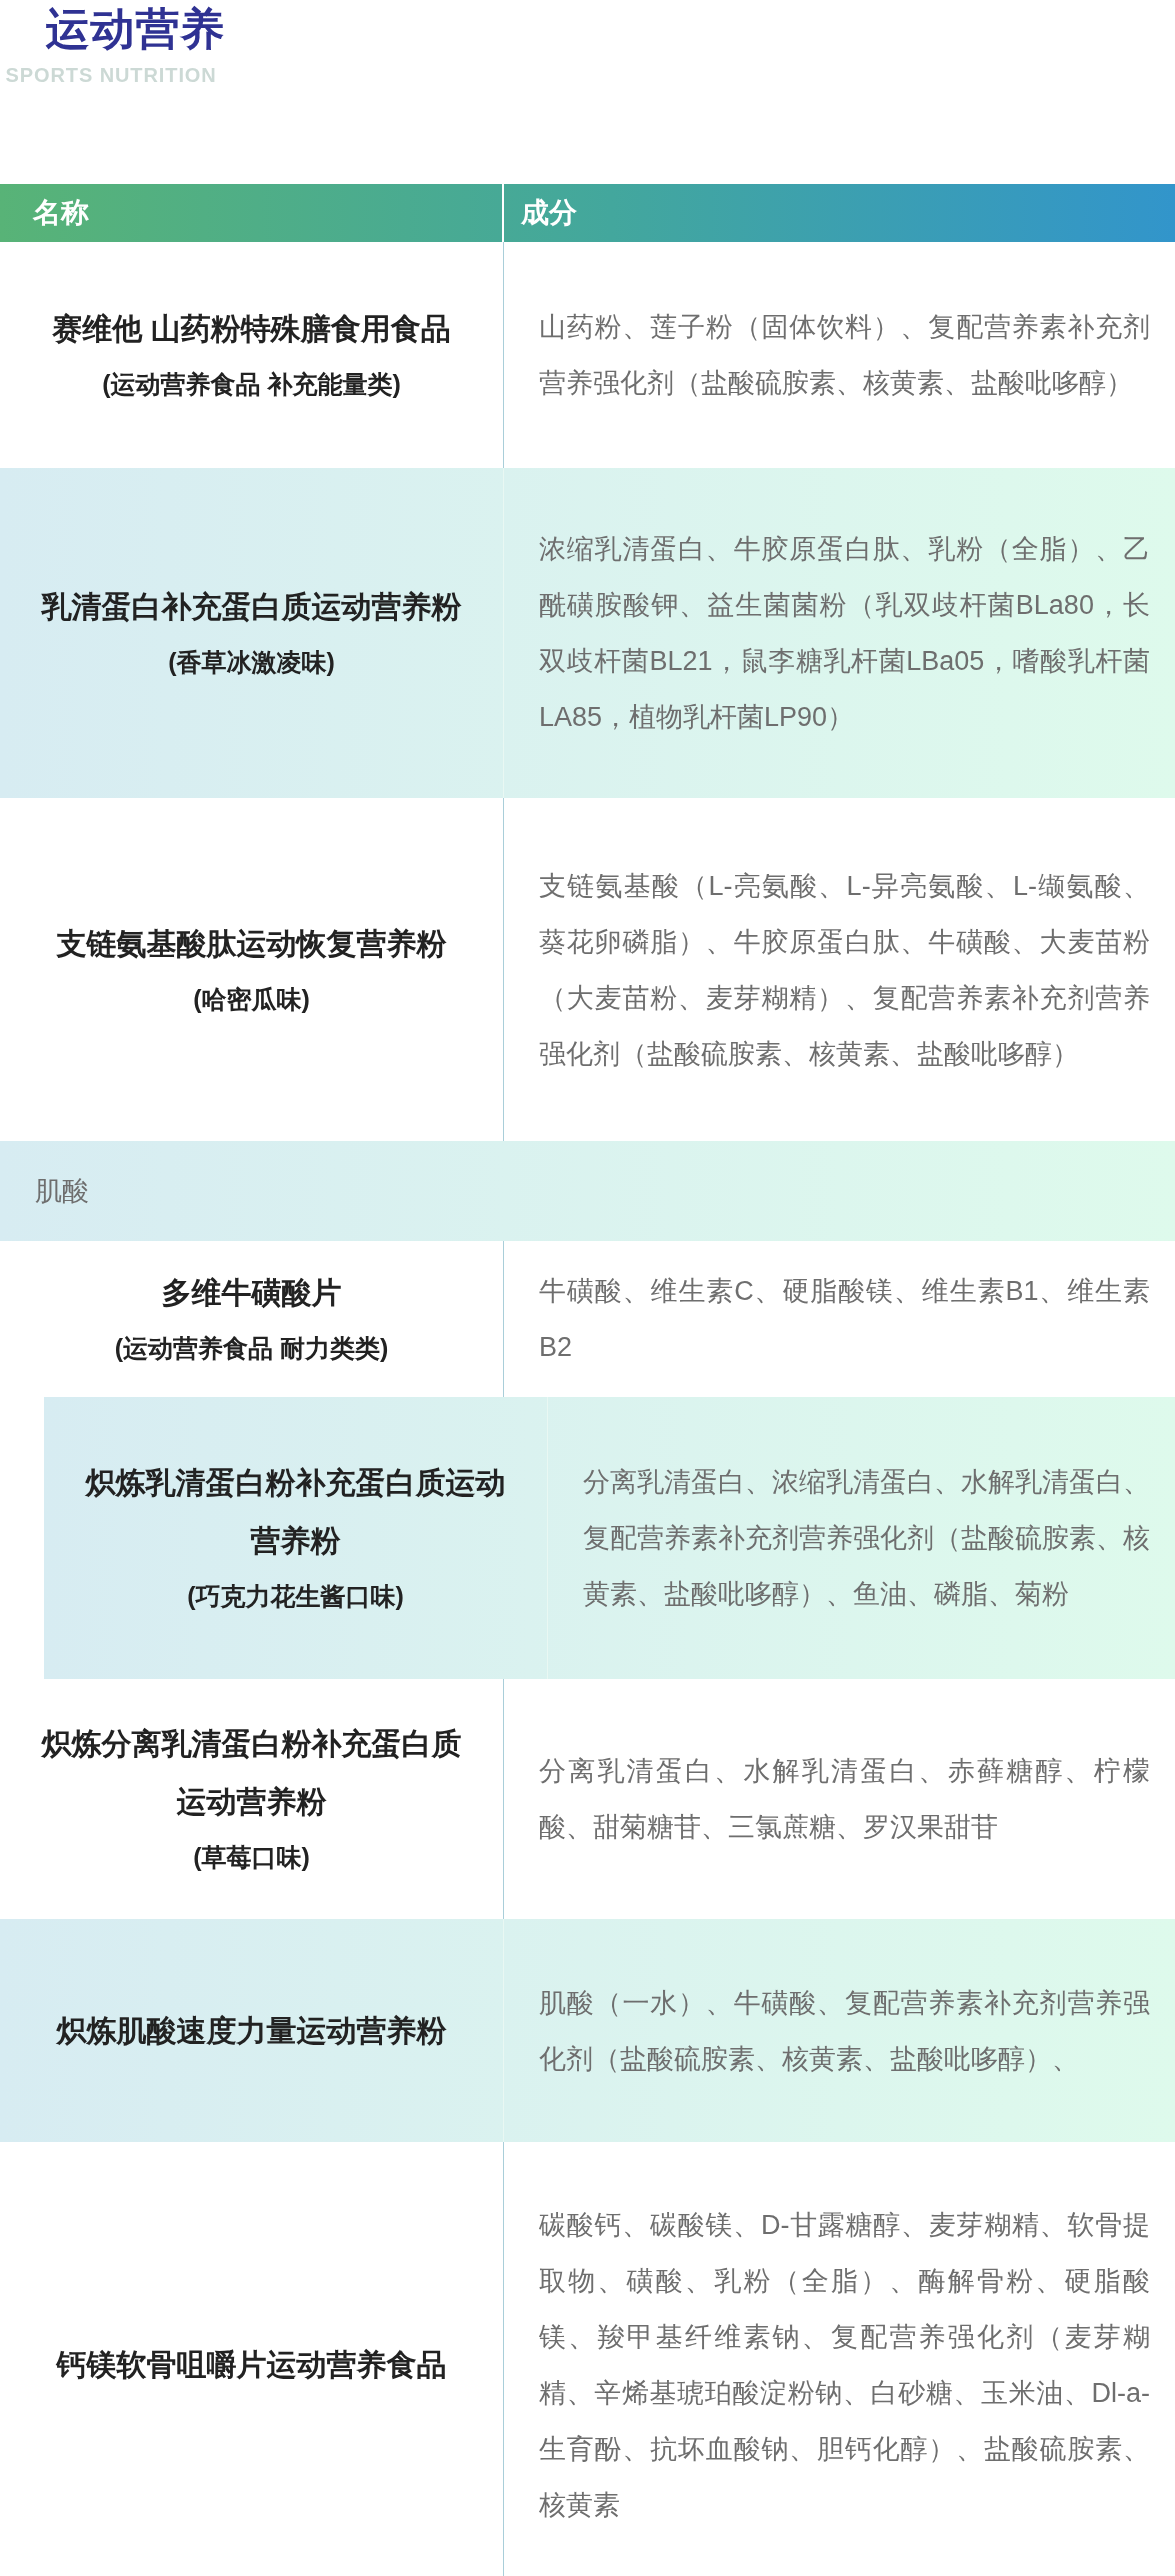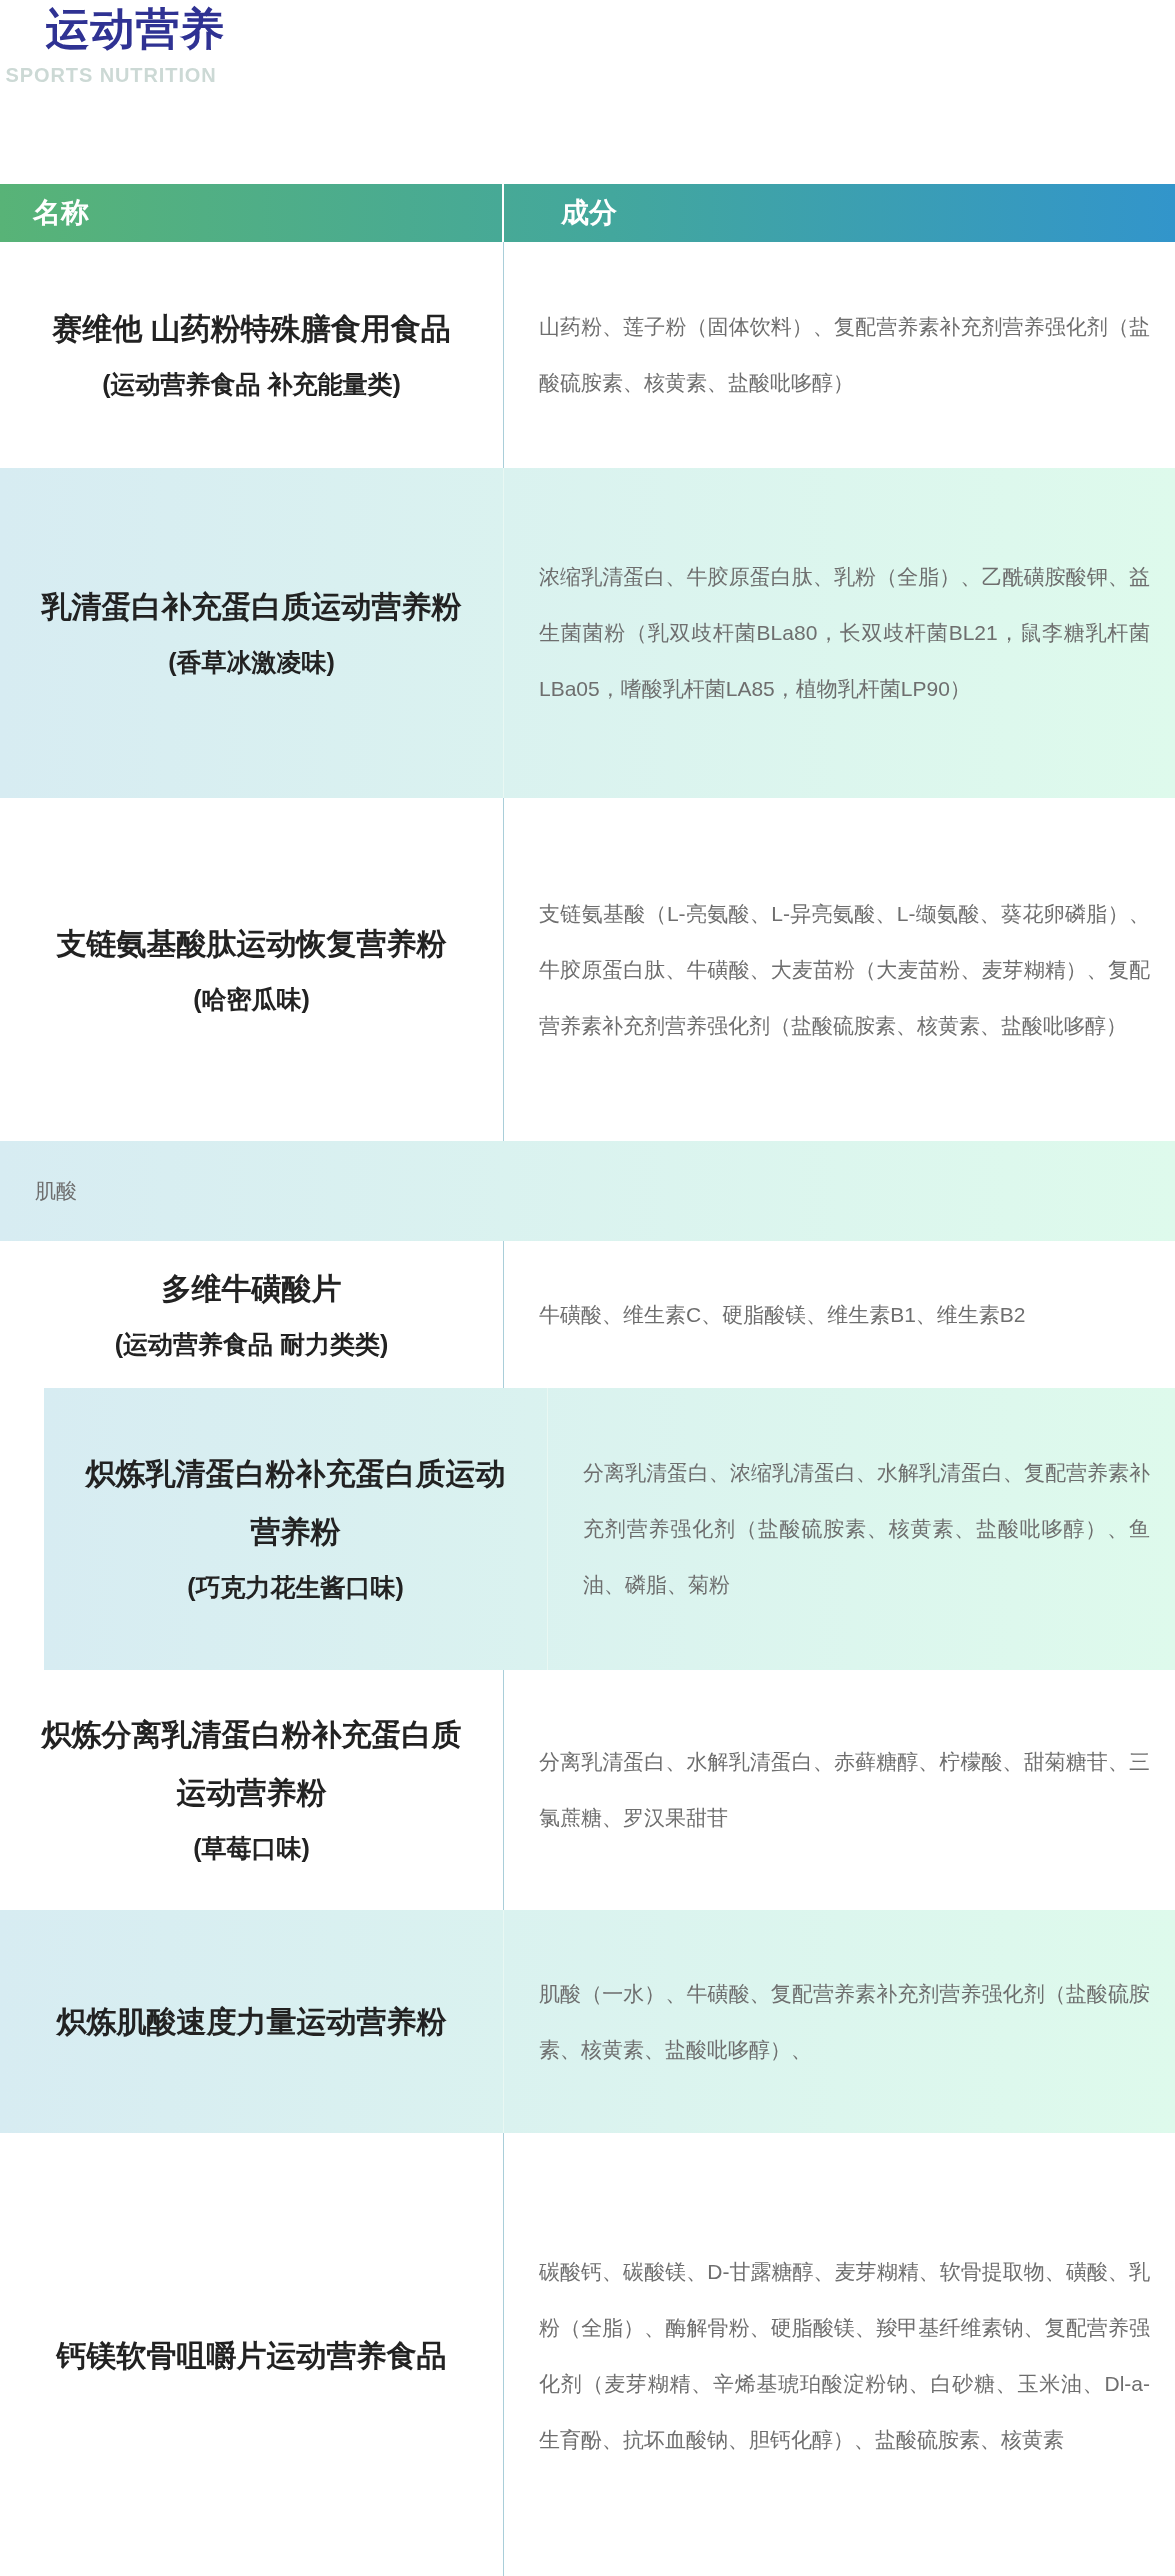--- a/index.html
+++ b/index.html
@@ -23,21 +23,20 @@
     letter-spacing:0.9px;
   }
   
   .table{margin-top:97px;width:1176px;}
   .thead{
     display:flex;align-items:center;height:58px;
     background:linear-gradient(90deg,
       var(--header-grad-start,#58b377) 0%,
       var(--header-grad-mid,#43a79d) 52%,
       var(--header-grad-end,#3295cb) 100%);
-    gap:40px;
   }
   .th{color:var(--header-text-color,#ffffff);font-size:28px;font-weight:bold;}
   .th.c-name{
     flex:0 0 504px;box-sizing:border-box;
     padding-left:33px;
     border-right:2.8px solid #ffffff;
     align-self:stretch;display:flex;align-items:center;
   }
   .th.c-ing{flex:1;padding-left:17px;}
   
@@ -60,21 +59,21 @@
   }
   .fl{
     font-size:25px;font-weight:bold;color:var(--name-text-color,#222222);
     line-height:52px;
   }
   .fl:empty{display:none;}
   .td-ing{
     flex:1;box-sizing:border-box;
     padding:22px 26px 22px 35px;
     display:flex;flex-direction:column;justify-content:center;
-    font-size:21px;color:var(--ing-text-color,#6e6e6e);
+    font-size:27px;color:var(--ing-text-color,#6e6e6e);
     line-height:56px;text-align:justify;
   }
   
   .r0{min-height:226px;}
   .r1{min-height:330px;}
   .r2{min-height:343px;}
   .r3{min-height:84px;}
   .r4{min-height:147px;justify-content:center;}
   .r5{min-height:282px;margin-left:44px;}
   .r6{min-height:240px;}

